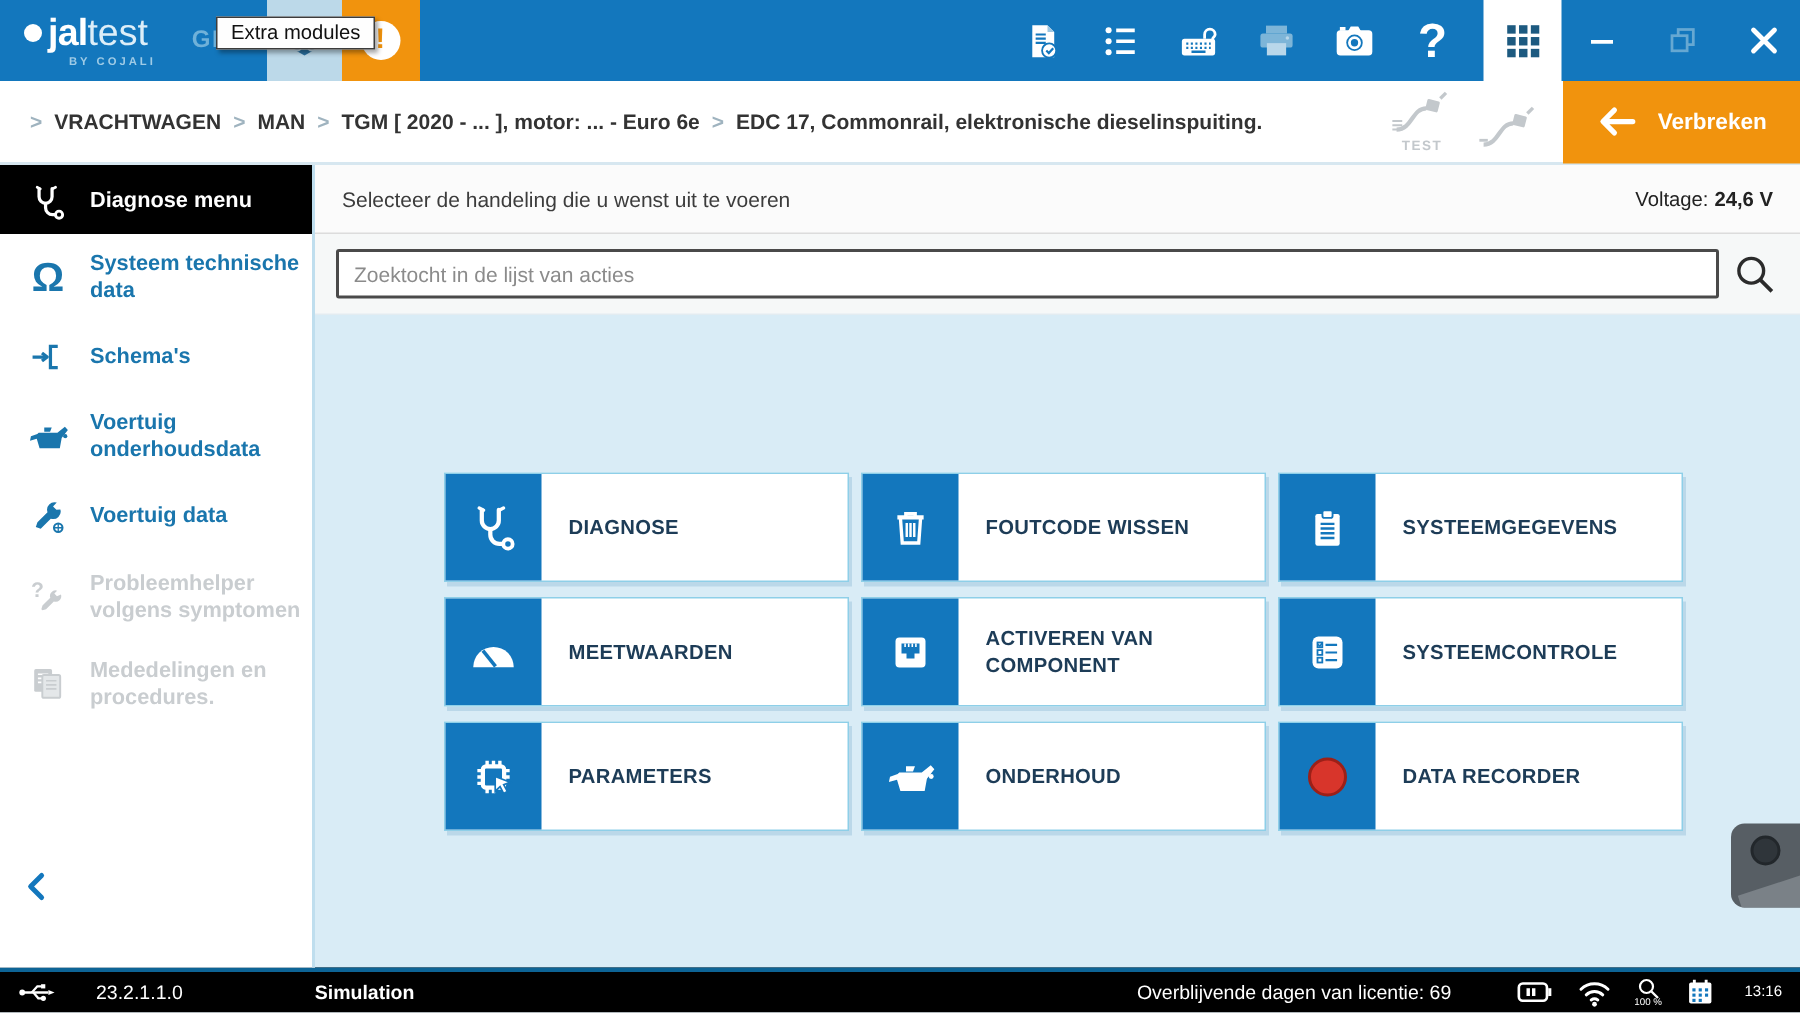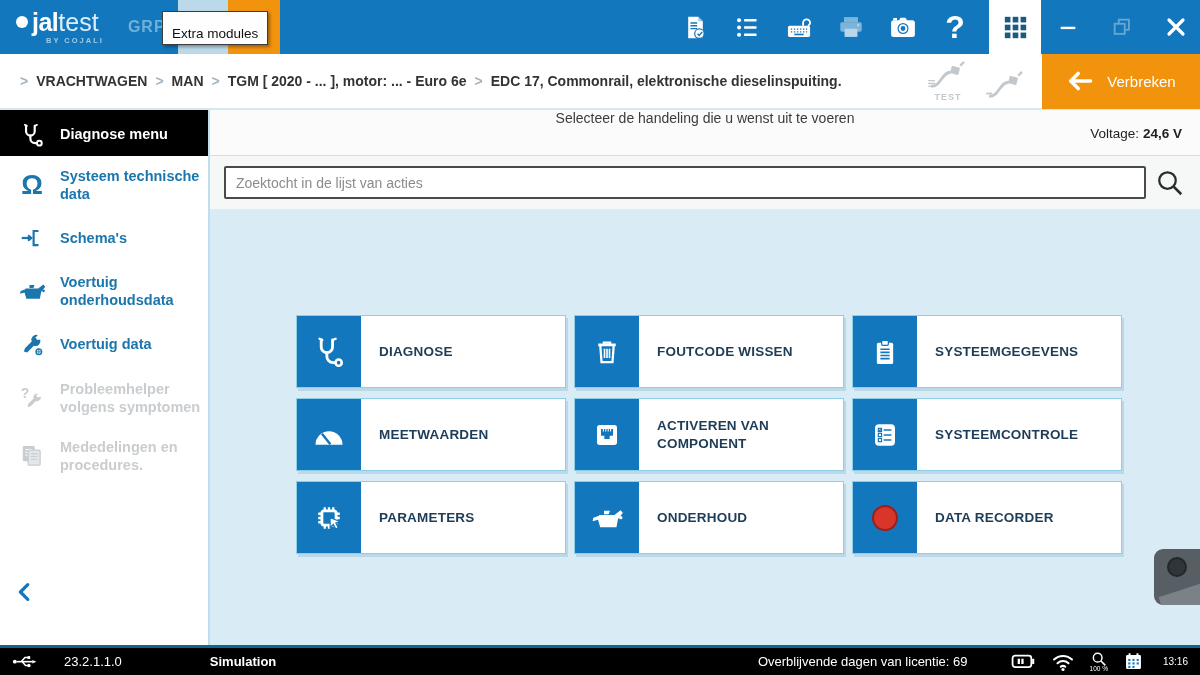--- a/index.html
+++ b/index.html
@@ -13,52 +13,52 @@
   .logo-row { display:flex; align-items:center; }
   .logo-dot { width:12px; height:12px; border-radius:50%; background:#fff; margin-right:4px; }
   .logo-main { font-size:25px; font-weight:bold; color:#fff; letter-spacing:-0.5px; }
   .logo-sub { font-size:25px; color:#ddeef8; font-weight:normal; }
   .logo-byline { font-size:7.5px; color:#9fcbe6; letter-spacing:2px; font-weight:bold; margin:2px 0 0 30px; }
   .grp { color:#6fb1d9; font-weight:bold; font-size:16px; margin-left:24px; letter-spacing:1px; }
   .module-squares { display:flex; height:54px; margin-left:12px; }
   .module-light { width:50px; background:#bcd9e9; display:flex; align-items:center; justify-content:center; cursor:pointer; }
   .module-orange { width:52px; background:#f1930d; display:flex; align-items:center; justify-content:center; cursor:pointer; }
   .alert-circle { width:26px; height:26px; background:#fff; border-radius:50%; color:#f1930d; font-weight:bold; font-size:19px; display:flex; align-items:center; justify-content:center; }
-  .tooltip { position:absolute; left:162px; top:11px; background:#fefefe; border:1px solid #3c3c3c; padding:14px 9px 3px; font-size:13.5px; color:#111; box-shadow:2px 2px 3px rgba(0,0,0,0.35); z-index:6; white-space:nowrap; }
+  .tooltip { position:absolute; left:144px; top:11px; background:#fefefe; border:1px solid #3c3c3c; padding:2px 9px 3px; font-size:13.5px; color:#111; box-shadow:2px 2px 3px rgba(0,0,0,0.35); z-index:6; white-space:nowrap; }
   .titlebar-icons { margin-left:auto; display:flex; align-items:center; height:100%; }
   .tb-icon { width:30px; display:flex; justify-content:center; align-items:center; margin:0 11px; cursor:pointer; }
   .help-q { color:#fff; font-size:32px; font-weight:bold; }
   .apps-tile { width:52px; height:54px; background:#fff; display:flex; align-items:center; justify-content:center; margin-left:8px; cursor:pointer; }
   .win-btn { width:28px; margin:0 13px; display:flex; justify-content:center; align-items:center; cursor:pointer; }
   .win-btn.last { margin-right:10px; }
 
   
   .breadcrumb-bar { height:56px; background:#fff; display:flex; align-items:center; border-bottom:2px solid #d7e7f0; flex-shrink:0; }
   .crumbs { display:flex; align-items:center; margin-left:12px; font-size:14px; color:#333; font-weight:bold; white-space:nowrap; }
   .crumb-sep { color:#9fb3bf; margin:0 8px; font-weight:bold; }
   .crumb { cursor:pointer; }
   .connector-icons { margin-left:auto; display:flex; align-items:flex-end; gap:14px; margin-right:14px; }
   .conn-wrap { display:flex; flex-direction:column; align-items:center; color:#c3c8cc; font-size:9px; font-weight:bold; letter-spacing:1px; }
-  .disconnect-btn { height:56px; width:158px; background:#f1930d; display:flex; align-items:center; justify-content:center; gap:13px; color:#fff; font-weight:normal; font-size:15px; cursor:pointer; flex-shrink:0; }
+  .disconnect-btn { height:56px; width:158px; background:#f1930d; display:flex; align-items:center; justify-content:center; gap:13px; color:#fff; font-weight:bold; font-size:15px; cursor:pointer; flex-shrink:0; }
 
   
   .content { flex:1; display:flex; min-height:0; }
   .sidebar { width:210px; background:#fff; border-right:2px solid #bfdeee; position:relative; flex-shrink:0; }
   .side-item { display:flex; align-items:center; padding:11px 6px 11px 12px; cursor:pointer; }
   .side-item .s-icon { width:40px; flex-shrink:0; display:flex; justify-content:center; align-items:center; margin-right:8px; }
   .side-label { font-size:14.5px; font-weight:bold; color:#1a76ad; line-height:1.25; }
   .side-item.active { background:#000000; height:46px; padding-top:3px; padding-bottom:0; }
   .side-item.active .side-label { color:#fff; }
   .side-item.disabled { cursor:default; }
   .side-item.disabled .side-label { color:#c9cdd0; }
   .glyph-omega { font-size:27px; font-weight:bold; color:#1a76ad; line-height:1; }
   .collapse-btn { position:absolute; bottom:38px; left:14px; cursor:pointer; }
 
   .main { flex:1; display:flex; flex-direction:column; background:#d9ecf6; min-width:0; }
-  .main-header { height:46px; background:#fbfbfb; border-bottom:1px solid #dcdcdc; display:flex; align-items:center; padding:0 18px; flex-shrink:0;flex-direction:column; }
+  .main-header { height:46px; background:#fbfbfb; border-bottom:1px solid #dcdcdc; display:flex; align-items:center; padding:0 18px; flex-shrink:0; }
   .prompt { font-size:14px; color:#3c3c3c; }
   .voltage { margin-left:auto; font-size:13.5px; color:#222; }
   .voltage .v-val { font-weight:bold; margin-left:4px; }
   .search-row { height:54px; background:#f6f8f8; display:flex; align-items:center; padding:0 6px 0 14px; flex-shrink:0; border-bottom:1px solid #e3ecf1; }
   .search-input { flex:1; height:33px; border:2px solid #4a4a4a; border-radius:2px; background:#fff; font-size:14px; color:#333; padding:0 10px; outline:none; font-family:"Liberation Sans", sans-serif; }
   .search-input::placeholder { color:#8b8b8b; }
   .search-icon-btn { width:48px; display:flex; justify-content:center; cursor:pointer; }
 
   .tile-area { flex:1; position:relative; }
   .tile-grid { position:absolute; top:105px; left:86px; display:grid; grid-template-columns:repeat(3,270px); grid-auto-rows:73px; gap:10px 8px; }

